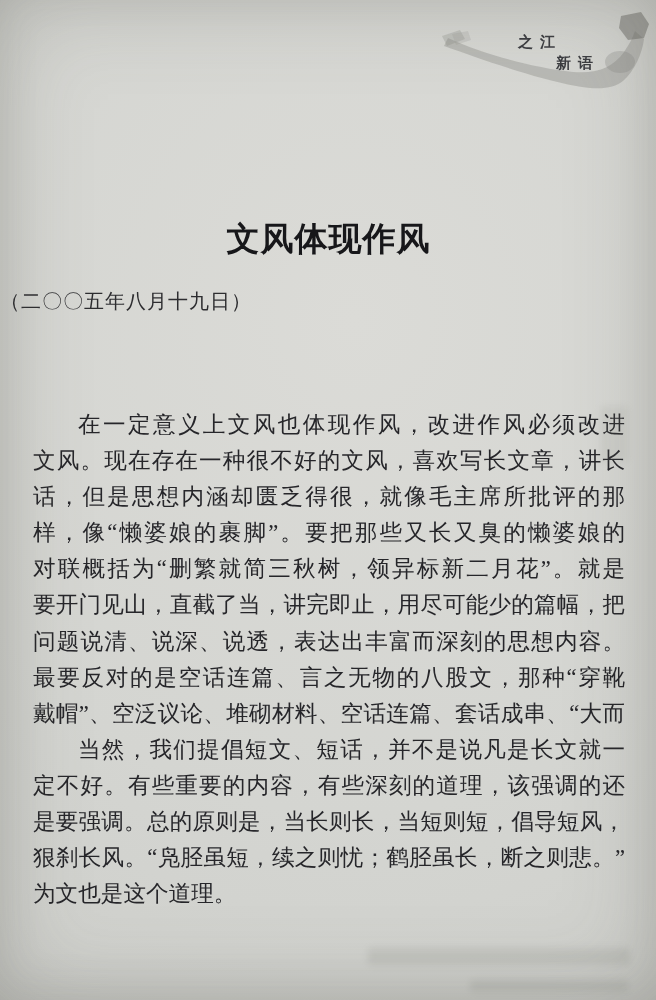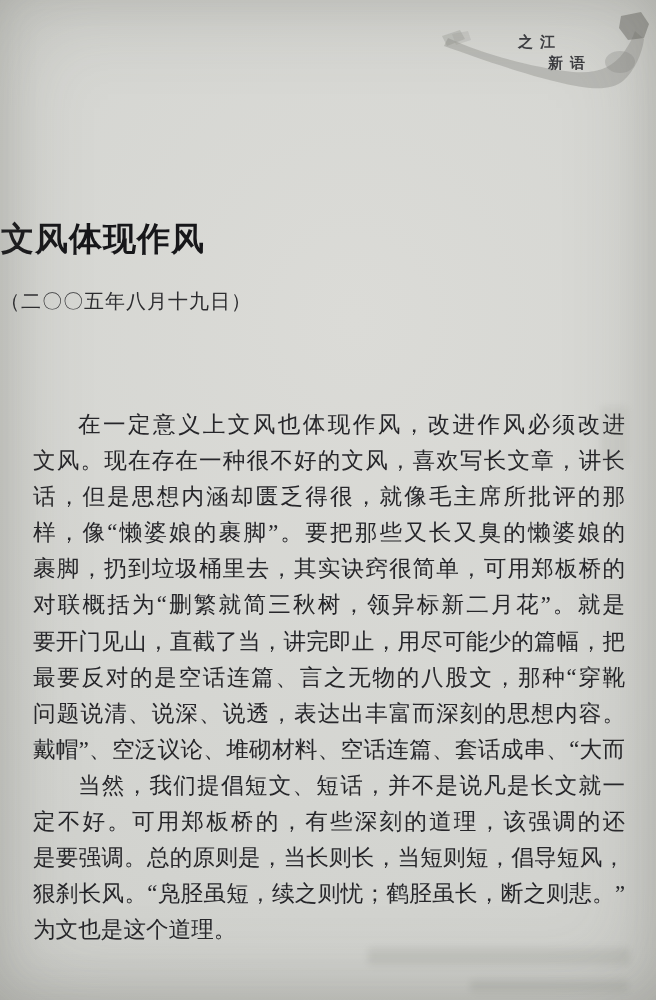--- a/index.html
+++ b/index.html
@@ -25,24 +25,24 @@
   }
   
   #brand{position:absolute;left:438px;top:4px;width:218px;height:100px;}
   #brand svg{position:absolute;left:0;top:0;}
   .brand-char{
     position:absolute;color:var(--brand-ink);
     font-size:15px;font-weight:700;letter-spacing:7px;line-height:1;
     font-family:Liberation Serif, serif;
   }
   #brand-line1{left:80px;top:31px;}
-  #brand-line2{left:110px;top:52px;}
+  #brand-line2{left:118px;top:52px;}
   
   #title{
-    position:absolute;left:0;top:219px;width:656px;
+    position:absolute;left:0;top:219px;width:656px;text-align:center;
     font-size:33px;line-height:40px;font-weight:700;color:var(--title-ink);
     letter-spacing:1px;text-indent:1px;
   }
   #date{
     position:absolute;left:0;top:287px;width:656px;
     font-size:20px;line-height:28px;color:#2d2d30;letter-spacing:1px;
   }
   
   #article{
     position:absolute;left:33px;top:407px;width:592px;
@@ -95,28 +95,27 @@
 
   <div id="title">文风体现作风</div>
 
   <div id="date">（二〇〇五年八月十九日）</div>
 
   <div id="article">
     <div class="line indent">在一定意义上文风也体现作风，改进作风必须改进</div>
     <div class="line">文风。现在存在一种很不好的文风，喜欢写长文章，讲长</div>
     <div class="line">话，但是思想内涵却匮乏得很，就像毛主席所批评的那</div>
     <div class="line">样，像“懒婆娘的裹脚”。要把那些又长又臭的懒婆娘的</div>
-    <div class="line">裹脚，扔到垃圾桶里去，其实诀窍很简单，可用郑板桥的</div>
     <div class="line">对联概括为“删繁就简三秋树，领异标新二月花”。就是</div>
     <div class="line">要开门见山，直截了当，讲完即止，用尽可能少的篇幅，把</div>
+    <div class="line">问题说清、说深、说透，表达出丰富而深刻的思想内容。</div>
     <div class="line">最要反对的是空话连篇、言之无物的八股文，那种“穿靴</div>
-    <div class="line">问题说清、说深、说透，表达出丰富而深刻的思想内容。</div>
     <div class="line">戴帽”、空泛议论、堆砌材料、空话连篇、套话成串、“大而</div>
     <div class="line indent">当然，我们提倡短文、短话，并不是说凡是长文就一</div>
-    <div class="line">定不好。可用郑板桥的，有些深刻的道理，该强调的还</div>
+    <div class="line">定不好。有些重要的内容，有些深刻的道理，该强调的还</div>
     <div class="line">是要强调。总的原则是，当长则长，当短则短，倡导短风，</div>
     <div class="line">狠刹长风。“凫胫虽短，续之则忧；鹤胫虽长，断之则悲。”</div>
     <div class="line flush">为文也是这个道理。</div>
   </div>
 
   <div id="ghost-1" class="ghost"></div>
   <div id="ghost-2" class="ghost"></div>
   <div id="ghost-3" class="ghost"></div>
 
   <div id="vignette"></div>

